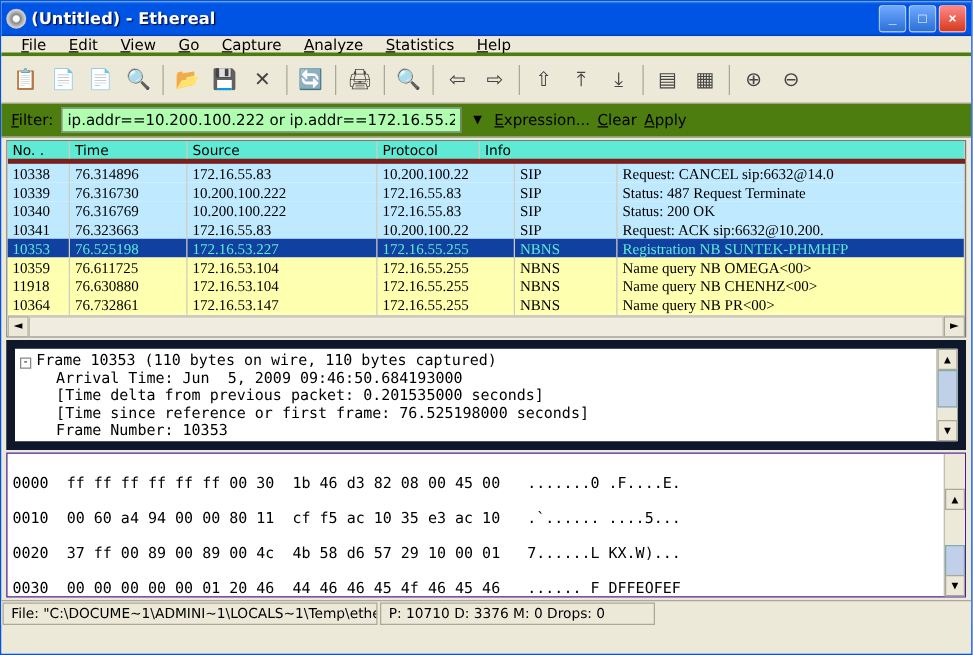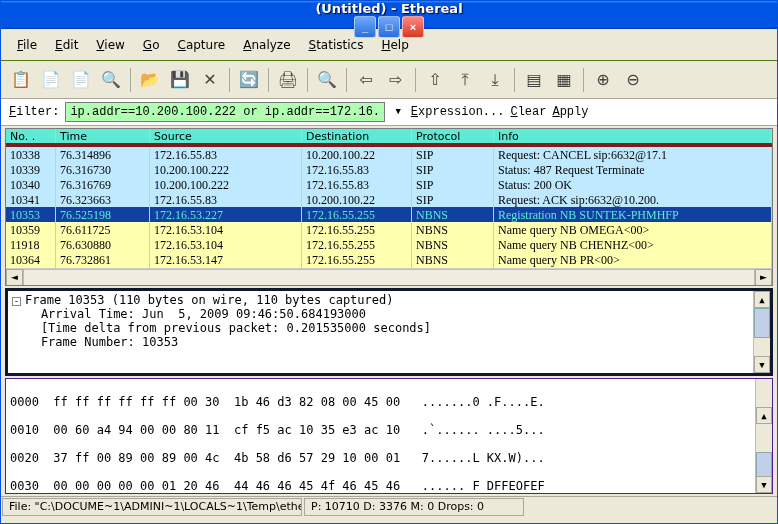--- a/index.html
+++ b/index.html
@@ -1,30 +1,30 @@
 <!DOCTYPE html>
 <html><head>
 <meta charset="utf-8">
 <style>
 * { box-sizing: border-box; margin: 0; padding: 0; }
 body { font-family: "DejaVu Sans", "Bitstream Vera Sans", Arial, sans-serif; font-size: 11px; width: 778px; height: 524px; background: #ece9d8; overflow: hidden; border: 1px solid #0053e1; }
-.titlebar { height: 28px; background: linear-gradient(to bottom, #3c8cf0 0%, #0054e3 8%, #0054e3 92%, #003ab0 100%); color: #fff; display: flex; align-items: center; padding: 0 4px; flex-direction: column; }
+.titlebar { height: 28px; background: linear-gradient(to bottom, #3c8cf0 0%, #0054e3 8%, #0054e3 92%, #003ab0 100%); color: #fff; display: flex; align-items: center; padding: 0 4px; }
 .titlebar .appicon { width: 16px; height: 16px; background: radial-gradient(circle, #fff 20%, #888 30%, #ccc 60%); border-radius: 50%; margin-right: 4px; display:inline-block; }
 .titlebar .title { flex: 1; font-weight: bold; font-size: 13px; text-shadow: 1px 1px 1px #003; }
 .winbtns { display: flex; gap: 2px; }
 .winbtn { width: 22px; height: 22px; border-radius: 3px; display: flex; align-items: center; justify-content: center; font-family: Arial; font-weight: bold; color: #fff; border: 1px solid rgba(255,255,255,0.5); }
 .winbtn.min, .winbtn.max { background: linear-gradient(to bottom, #6fa9ff, #2b6fd8); }
 .winbtn.close { background: linear-gradient(to bottom, #f88, #d43a1e); }
-.menubar { height: 32px; background: #ece9d8; display: flex; align-items: center; padding: 0 8px; border-bottom: 1px solid #4d7c0f; gap: 2px; }
+.menubar { height: 16px; background: #ece9d8; display: flex; align-items: center; padding: 0 8px; border-bottom: 3px solid #4d7c0f; gap: 2px; }
 .menubar span { padding: 2px 8px; font-size: 12px; }
 .menubar span u { text-decoration: underline; }
 .toolbar { height: 38px; background: #ece9d8; display: flex; align-items: center; padding: 0 6px; border-bottom: 1px solid #aca899; gap: 2px; }
 .tbtn { width: 28px; height: 28px; border: 1px solid transparent; display: flex; align-items: center; justify-content: center; font-size: 16px; color: #444; border-radius: 2px; cursor: pointer; }
 .tsep { width: 1px; height: 24px; background: #aca899; margin: 0 3px; }
-.filterbar { height: 27px; background: #ffffff; display: flex; align-items: center; padding: 0 8px; gap: 6px; border-bottom: 1px solid #aca899; font-family: Liberation Mono, monospace; }
+.filterbar { height: 27px; background: #4d7c0f; display: flex; align-items: center; padding: 0 8px; gap: 6px; border-bottom: 1px solid #aca899; }
 .filterbar .flabel { font-size: 12px; }
 .filterbar .flabel u { text-decoration: underline; }
 .filterbar input.filter { flex: 1; height: 20px; background: #b0ffb0; border: 1px solid #7a7a7a; font-family: inherit; font-size: 12px; padding: 0 4px; max-width: 320px; }
 .filterbar .drop { font-size: 9px; padding: 0 4px; }
 .filterbar .flink { font-size: 12px; }
 .filterbar .flink u { text-decoration: underline; }
 .packetlist { height: 158px; background: #fff; border: 1px solid #7a7a7a; margin: 2px 4px; overflow: hidden; position: relative; }
 .plhdr { display: flex; background: #5eead4; height: 18px; border-bottom: 4px solid #7f1d1d; position: sticky; top: 0; font-size: 11px; }
 .plhdr div, .plrow div { border-right: 1px solid #d0ccc0; padding: 1px 4px; overflow: hidden; white-space: nowrap; }
 .col-no { width: 50px; }
@@ -35,21 +35,21 @@
 .col-info { flex: 1; }
 .plrows { font-family: Liberation Serif, serif; font-size: 12px; }
 .plrow { display: flex; height: 15px; }
 .plrow.sip { background: #bfe9ff; }
 .plrow.nbns { background: #ffffb0; }
 .plrow.sel { background: #1040a0 !important; color: #5eead4; }
 .hscroll { height: 17px; background: #ece9d8; display: flex; align-items: center; border-top: 1px solid #ccc; }
 .hscroll .track { flex:1; height:17px; background:#f0ede0; border:1px solid #c0bcb0; margin:0 17px; position:relative;}
 .hscroll .arrow { width:17px; height:17px; background:#ece9d8; border:1px solid #aca899; position:absolute; display:flex; align-items:center; justify-content:center; font-size:9px;}
 .hscroll .arrow.l{left:0;} .hscroll .arrow.r{right:0;}
-.details { height: 88px; background: #fff; border: 3px solid #0f172a; margin: 2px 4px; overflow: hidden; font-family: "DejaVu Sans Mono","Courier New", monospace; font-size: 12px; padding: 2px 4px; position:relative; }
+.details { height: 88px; background: #fff; border: 7px solid #0f172a; margin: 2px 4px; overflow: hidden; font-family: "DejaVu Sans Mono","Courier New", monospace; font-size: 12px; padding: 2px 4px; position:relative; }
 .details .line { white-space: pre; }
 .hexview { height: 116px; background: #fff; border: 1px solid #4c1d95; margin: 2px 4px; overflow: hidden; font-family: "DejaVu Sans Mono","Courier New", monospace; font-size: 12px; padding: 2px 4px; white-space: pre; position:relative; }
 .statusbar { height: 20px; background: #ece9d8; border-top: 1px solid #aca899; display: flex; align-items: center; font-size: 11px; }
 .statusbar .cell { border: 1px solid #aca899; height: 18px; padding: 1px 6px; margin: 0 1px; overflow:hidden; white-space:nowrap; }
 .statusbar .cell.file { width: 300px; }
 .statusbar .cell.stats { width: 220px; }
 .vscroll { position:absolute; right:0; top:0; bottom:0; width:17px; background:#ece9d8; border-left:1px solid #c0bcb0; }
 .vscroll .arrow { height:17px; border:1px solid #aca899; display:flex;align-items:center;justify-content:center;font-size:9px; background:#ece9d8;}
 .vscroll .thumb { background:#c0d0e8; border:1px solid #8aa; }
 .expander { display:inline-block; width:9px; height:9px; border:1px solid #888; text-align:center; line-height:7px; font-size:9px; margin-right:4px; background:#fff;}
@@ -115,32 +115,31 @@
   <span class="flink"><u>E</u>xpression...</span>
   <span class="flink"><u>C</u>lear</span>
   <span class="flink"><u>A</u>pply</span>
 </div>
 
 <div class="packetlist">
   <div class="plhdr">
     <div class="col-no">No. .</div>
     <div class="col-time">Time</div>
     <div class="col-src">Source</div>
-    <div class="col-dst">Destination</div>
     <div class="col-proto">Protocol</div>
     <div class="col-info">Info</div>
   </div>
   <div class="plrows" id="plrows">
       <div class="plrow sip">
         <div class="col-no">10338</div>
         <div class="col-time">76.314896</div>
         <div class="col-src">172.16.55.83</div>
         <div class="col-dst">10.200.100.22</div>
         <div class="col-proto">SIP</div>
-        <div class="col-info">Request: CANCEL sip:6632@17.1</div>
+        <div class="col-info">Request: CANCEL sip:6632@14.0</div>
       </div>
       <div class="plrow sip">
         <div class="col-no">10339</div>
         <div class="col-time">76.316730</div>
         <div class="col-src">10.200.100.222</div>
         <div class="col-dst">172.16.55.83</div>
         <div class="col-proto">SIP</div>
         <div class="col-info">Status: 487 Request Terminate</div>
       </div>
       <div class="plrow sip">
@@ -204,20 +203,21 @@
     <div class="arrow l">◄</div>
     <div class="track"></div>
     <div class="arrow r">►</div>
   </div>
 </div>
 
 <div class="details">
   <div class="line"><span class="expander">-</span><span>Frame 10353 (110 bytes on wire, 110 bytes captured)</span></div>
   <div class="line">    Arrival Time: Jun  5, 2009 09:46:50.684193000</div>
   <div class="line">    [Time delta from previous packet: 0.201535000 seconds]</div>
+  <div class="line">    [Time since reference or first frame: 76.525198000 seconds]</div>
   <div class="line">    Frame Number: 10353</div>
   <div class="vscroll">
     <div class="arrow">▲</div>
     <div class="thumb" style="height:30px;"></div>
     <div class="arrow" style="position:absolute;bottom:0;left:0;right:0;">▼</div>
   </div>
 </div>
 
 <div class="hexview">
 <span>0000  ff ff ff ff ff ff 00 30  1b 46 d3 82 08 00 45 00   .......0 .F....E.</span>

